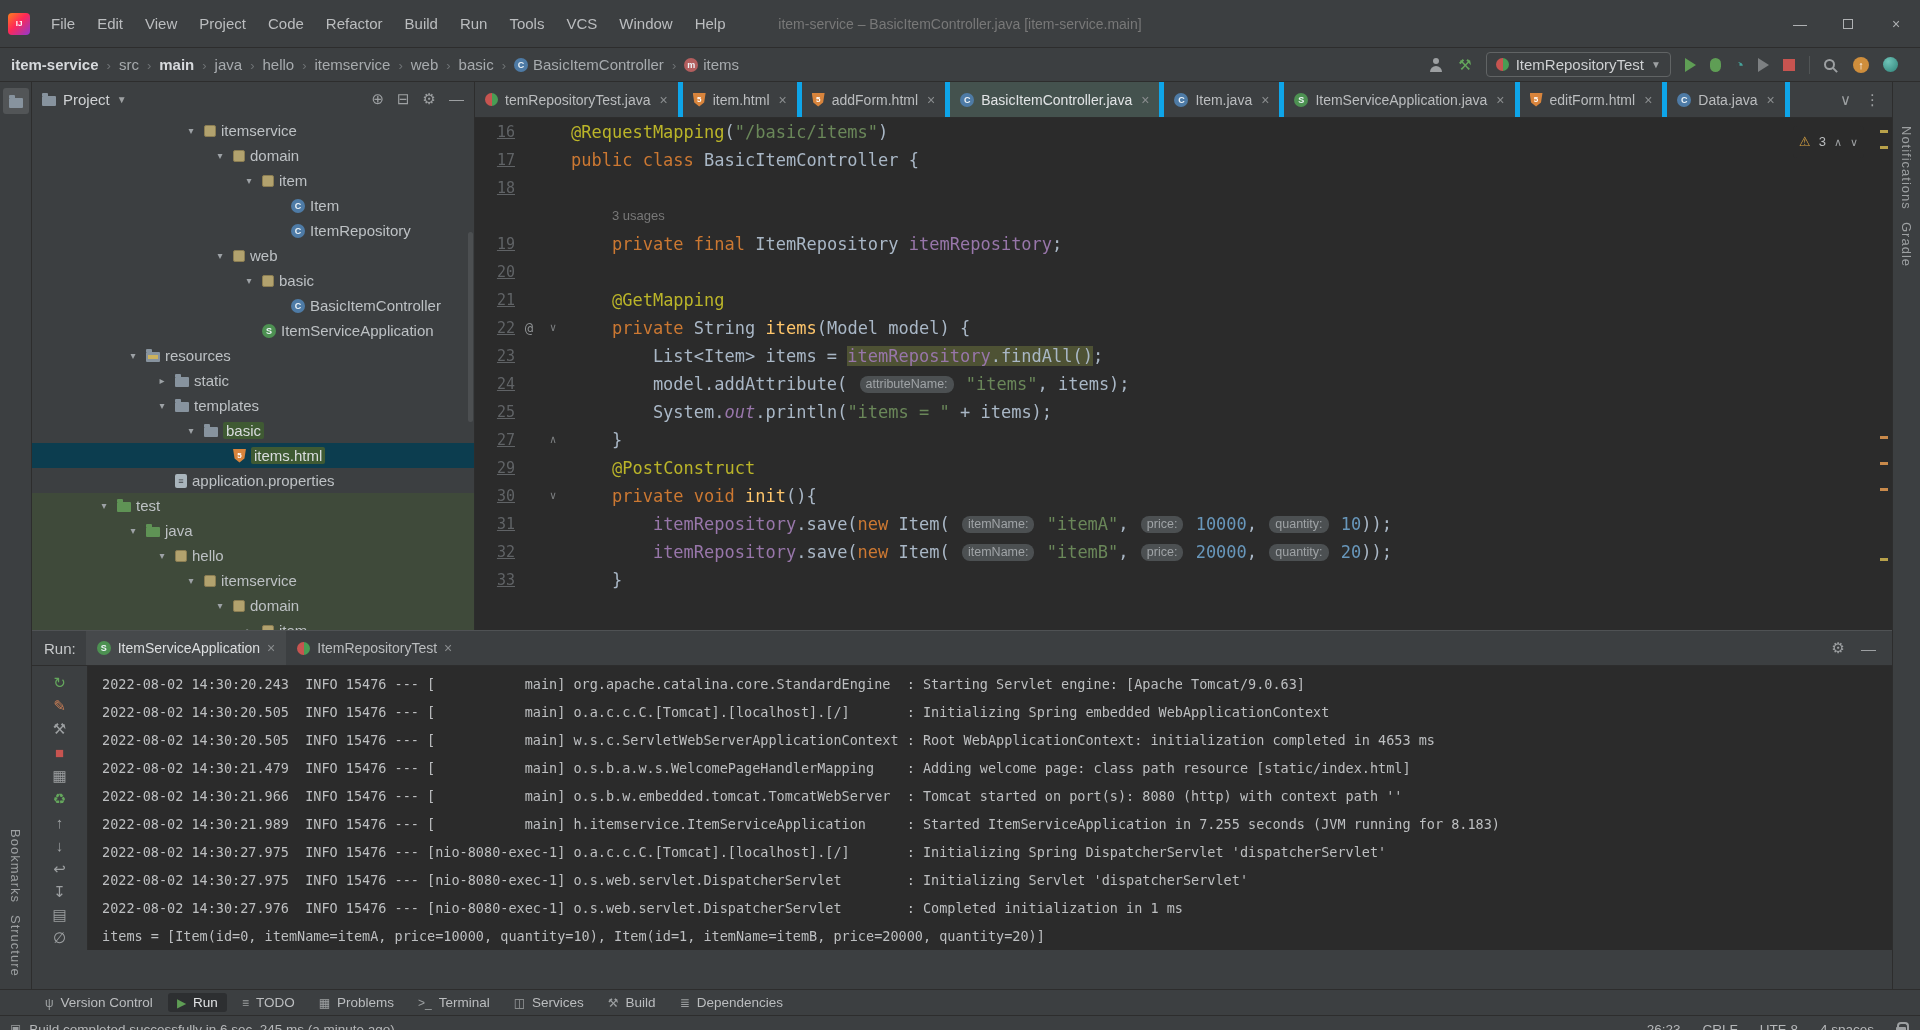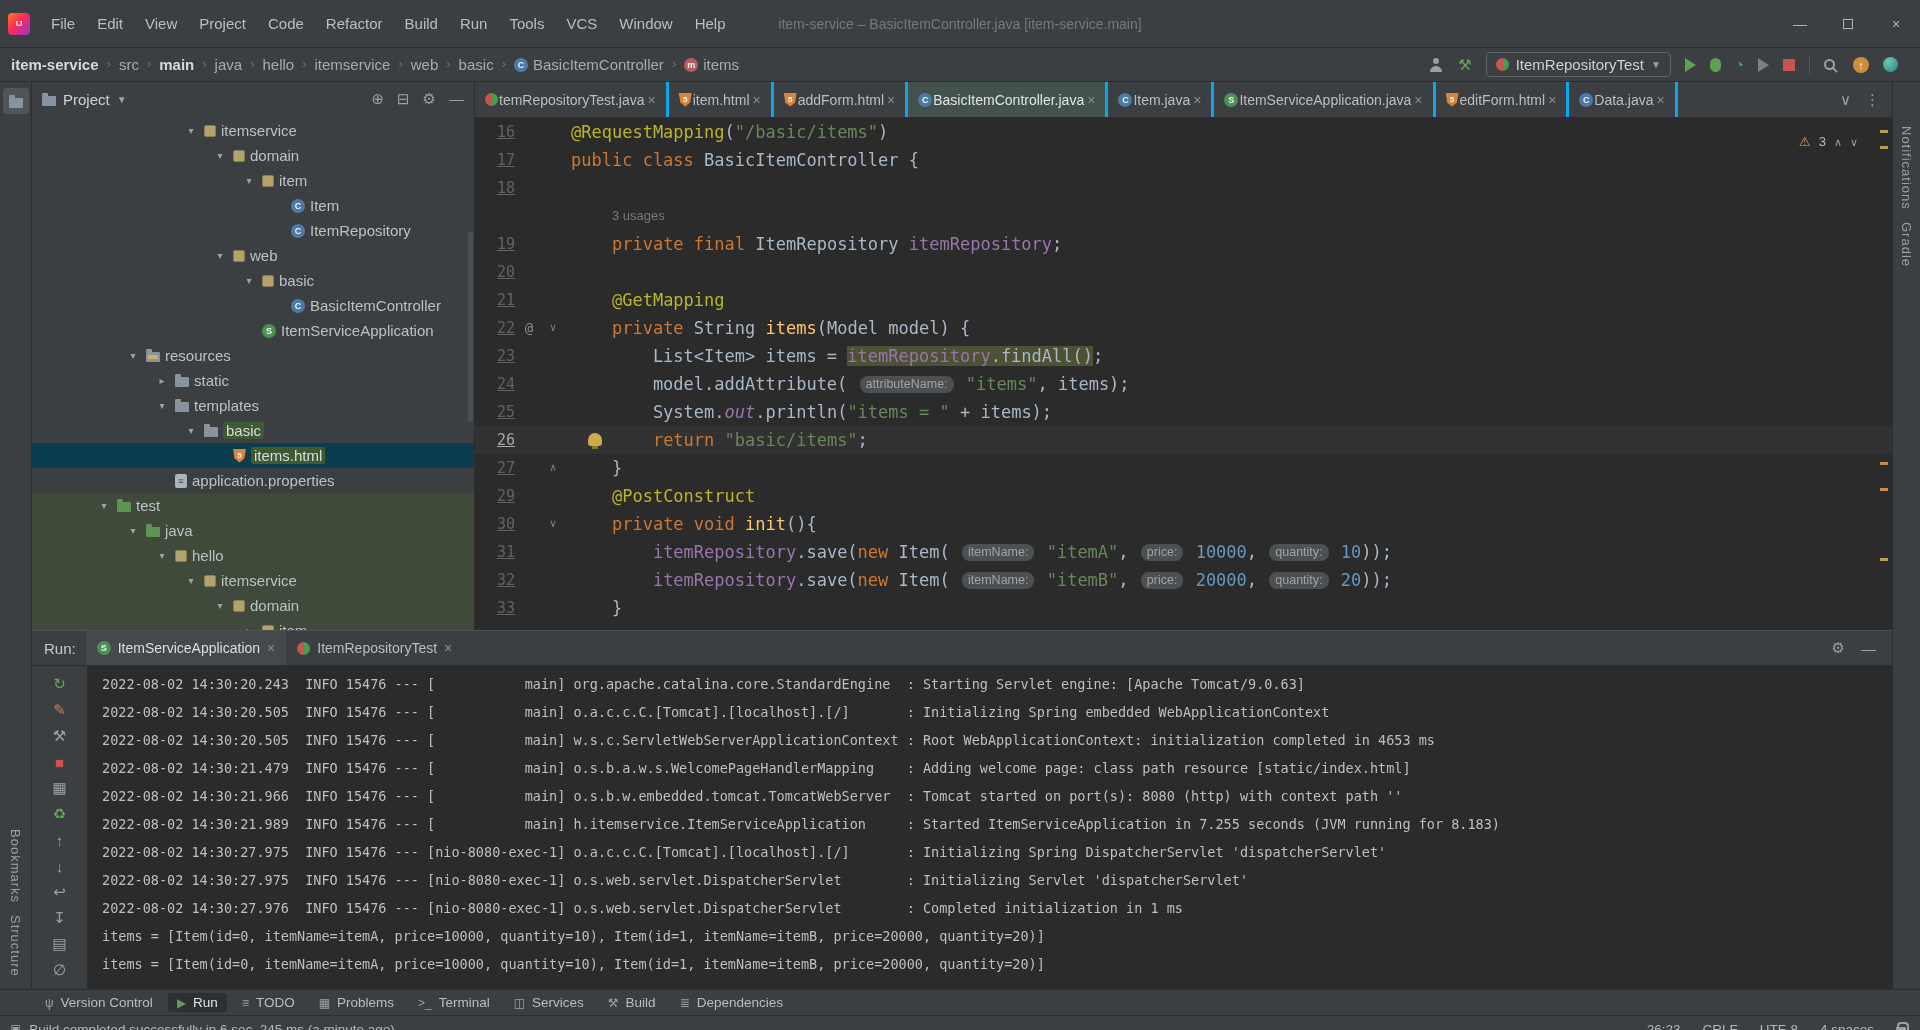--- a/index.html
+++ b/index.html
@@ -16,21 +16,21 @@
     background:linear-gradient(135deg,#fc801d 0%,#fe2857 45%,#9039d0 100%);
     display:flex;align-items:center;justify-content:center;color:#fff;font-weight:bold;font-size:8px;}
   .menu-item{padding:0 11px;line-height:36px;color:#bbbdbf;}
   .win-title{position:absolute;left:50%;transform:translateX(-50%);color:#787878;font-size:14px;white-space:nowrap;}
   .win-controls{margin-left:auto;display:flex;height:100%;}
   .win-btn{width:48px;display:flex;align-items:center;justify-content:center;color:#afb1b3;font-size:14px;}
   .win-max{width:10px;height:10px;border:1px solid #afb1b3;display:block;}
 
   
   .nav-bar{height:34px;display:flex;align-items:center;background:#3c3f41;border-bottom:1px solid #2d2d2d;padding:0 10px;}
-  .crumbs{display:flex;align-items:flex-start;white-space:nowrap;}
+  .crumbs{display:flex;align-items:flex-end;white-space:nowrap;}
   .crumb{color:#a7abae;padding:0 1px;display:flex;align-items:center;gap:5px;}
   .crumb.bold{color:#d6d9dc;font-weight:bold;}
   .crumb-sep{color:#6e7274;margin:0 7px;font-size:13px;}
   .nav-right{margin-left:auto;display:flex;align-items:center;gap:14px;padding-right:12px;}
   .combo{display:flex;align-items:center;gap:7px;border:1px solid #616465;border-radius:4px;height:25px;padding:0 9px;color:#cfd1d3;}
   .combo .caret{color:#9da0a2;font-size:10px;}
   .ghammer{color:#64a65c;font-size:15px;}
   .nav-sep{width:1px;height:18px;background:#515556;}
   .ic-pkg{width:12px;height:12px;background:#b2a26e;border:1px solid #8b7d52;border-radius:2px;flex:none;}
   .ic-folder{position:relative;width:14px;height:10px;background:#87939e;border-radius:1px;margin-top:3px;flex:none;}
@@ -81,21 +81,21 @@
   .trow .tw{width:16px;flex:none;text-align:center;color:#9da2a6;font-size:10px;}
   .trow .tl{color:#bdc1c4;}
   .trow.sel{background:#0c3d4f;}
   .trow.green{background:#3f4a3a;}
   .tl.hl{background:#3f5a33;border-radius:2px;padding:0 3px;color:#d9dcde;}
   .pp-scroll{position:absolute;right:1px;top:150px;width:5px;height:190px;background:#5a5d5e;border-radius:3px;opacity:.55;}
 
   
   .editor{flex:1;display:flex;flex-direction:column;min-width:0;background:#2b2b2b;}
   .tabbar{height:36px;background:#3c3f41;border-bottom:1px solid #2d2d2d;display:flex;align-items:stretch;overflow:hidden;}
-  .tab{display:flex;align-items:center;gap:1px;padding:0 10px;border-right:3px solid #0ea5e9;color:#bbbdbf;white-space:nowrap;font-size:14px;}
+  .tab{display:flex;align-items:center;gap:7px;padding:0 10px;border-right:5px solid #0ea5e9;color:#bbbdbf;white-space:nowrap;font-size:14px;}
   .tab .x{color:#8b8e90;font-size:14px;margin-left:2px;}
   .tab.active{background:#44524e;color:#e2e4e6;}
   .tabbar-end{margin-left:auto;display:flex;align-items:center;gap:14px;padding:0 12px;color:#9da0a2;}
   .code-wrap{position:relative;flex:1;overflow:hidden;font-size:17px;line-height:28px;}
   .code-line{display:flex;height:28px;white-space:pre;position:relative;font-family:"DejaVu Sans Mono",monospace;}
   .code-line.caret{background:#323232;}
   .gut{width:96px;flex:none;display:flex;color:#606366;font-size:15px;}
   .gut .ln{width:40px;text-align:right;text-decoration:underline;}
   .gut .ga{width:28px;text-align:center;color:#8c8f91;font-size:14px;}
   .gut .gf{width:20px;text-align:center;color:#7c7f81;font-size:11px;}
@@ -107,21 +107,21 @@
     font-family:"Liberation Sans",sans-serif;font-size:12.5px;line-height:17px;position:relative;top:-2px;margin:0 2px;text-align:right;}
   .lens{color:#787878;font-size:13px;font-family:"Liberation Sans",sans-serif;padding-left:41px;align-self:center;}
   .bulb{position:absolute;left:113px;top:7px;width:14px;height:13px;background:#cdab4a;border-radius:7px 7px 3px 3px;}
   .bulb::after{content:"";position:absolute;left:4px;bottom:-3px;width:6px;height:3px;background:#8c7430;}
   .inspections{position:absolute;top:8px;right:28px;display:flex;align-items:center;gap:8px;color:#bbbdbf;font-size:13px;background:#2b2b2b;padding:2px 6px;border-radius:4px;}
   .inspections .warn{color:#d9a343;font-size:13px;}
   .inspections .chev{color:#9da0a2;font-size:11px;}
   .stripe-mark{position:absolute;right:4px;width:8px;height:3px;background:#b8a14a;}
 
   
-  .run-panel{height:359px;display:flex;flex-direction:column;background:#3c3f41;border-top:1px solid #4f5254;}
+  .run-panel{height:320px;display:flex;flex-direction:column;background:#3c3f41;border-top:1px solid #4f5254;}
   .run-header{height:34px;display:flex;align-items:stretch;gap:2px;padding-left:12px;}
   .run-label{align-self:center;color:#c7c9cb;margin-right:8px;}
   .run-tab{display:flex;align-items:center;gap:7px;padding:0 11px;color:#bbbdbf;font-size:14px;}
   .run-tab.active{background:#46494b;color:#dddfe1;}
   .run-tab .x{color:#8b8e90;}
   .run-header-icons{margin-left:auto;display:flex;align-items:center;gap:16px;padding-right:16px;color:#9da0a2;font-size:15px;}
   .run-body{flex:1;display:flex;background:#2b2b2b;border-top:1px solid #2d2d2d;min-height:0;}
   .run-toolbar{width:56px;flex:none;background:#3c3f41;border-right:1px solid #2d2d2d;display:flex;flex-direction:column;align-items:center;padding-top:5px;}
   .rt-icon{height:26px;display:flex;align-items:center;justify-content:center;font-size:15px;width:100%;}
   .console{flex:1;padding:4px 0 0 14px;font-family:"DejaVu Sans Mono",monospace;font-size:13.5px;line-height:28px;color:#bdbfc1;white-space:pre;overflow:hidden;}
@@ -436,21 +436,20 @@
             <div class="code-line"><div class="gut"><span class="ln">17</span><span class="ga"></span><span class="gf"></span></div><span class=""><span class="tk-k">public class </span><span class="tk-d">BasicItemController {</span></span></div>
             <div class="code-line"><div class="gut"><span class="ln">18</span><span class="ga"></span><span class="gf"></span></div><span class=""></span></div>
             <div class="code-line"><div class="gut"><span class="ln"></span><span class="ga"></span><span class="gf"></span></div><span class="lens">3 usages</span></div>
             <div class="code-line"><div class="gut"><span class="ln">19</span><span class="ga"></span><span class="gf"></span></div><span class=""><span class="tk-d">    </span><span class="tk-k">private final </span><span class="tk-d">ItemRepository </span><span class="tk-f">itemRepository</span><span class="tk-d">;</span></span></div>
             <div class="code-line"><div class="gut"><span class="ln">20</span><span class="ga"></span><span class="gf"></span></div><span class=""></span></div>
             <div class="code-line"><div class="gut"><span class="ln">21</span><span class="ga"></span><span class="gf"></span></div><span class=""><span class="tk-d">    </span><span class="tk-a">@GetMapping</span></span></div>
             <div class="code-line"><div class="gut"><span class="ln">22</span><span class="ga">@</span><span class="gf">∨</span></div><span class=""><span class="tk-d">    </span><span class="tk-k">private </span><span class="tk-d">String </span><span class="tk-m">items</span><span class="tk-d">(Model model) {</span></span></div>
             <div class="code-line"><div class="gut"><span class="ln">23</span><span class="ga"></span><span class="gf"></span></div><span class=""><span class="tk-d">        List&lt;Item&gt; items = </span><span class="tk-f tk-h">itemRepository</span><span class="tk-d tk-h">.findAll</span><span class="tk-d tk-h">()</span><span class="tk-d">;</span></span></div>
             <div class="code-line"><div class="gut"><span class="ln">24</span><span class="ga"></span><span class="gf"></span></div><span class=""><span class="tk-d">        model.addAttribute( </span><span class="pill">attributeName:</span><span class="tk-d"> </span><span class="tk-s">"items"</span><span class="tk-d">, items);</span></span></div>
             <div class="code-line"><div class="gut"><span class="ln">25</span><span class="ga"></span><span class="gf"></span></div><span class=""><span class="tk-d">        System.</span><span class="tk-fi">out</span><span class="tk-d">.println(</span><span class="tk-s">"items = "</span><span class="tk-d"> + items);</span></span></div>
-            <div class="code-line caret"><div class="gut"><span class="ln">26</span><span class="ga"></span><span class="gf"></span></div><span class=""><span class="tk-d">        </span><span class="tk-k">return </span><span class="tk-s">"basic/items"</span><span class="tk-d">;</span></span><span class="bulb"></span></div>
             <div class="code-line"><div class="gut"><span class="ln">27</span><span class="ga"></span><span class="gf">∧</span></div><span class=""><span class="tk-d">    }</span></span></div>
             <div class="code-line"><div class="gut"><span class="ln">29</span><span class="ga"></span><span class="gf"></span></div><span class=""><span class="tk-d">    </span><span class="tk-a">@PostConstruct</span></span></div>
             <div class="code-line"><div class="gut"><span class="ln">30</span><span class="ga"></span><span class="gf">∨</span></div><span class=""><span class="tk-d">    </span><span class="tk-k">private void </span><span class="tk-m">init</span><span class="tk-d">(){</span></span></div>
             <div class="code-line"><div class="gut"><span class="ln">31</span><span class="ga"></span><span class="gf"></span></div><span class=""><span class="tk-d">        </span><span class="tk-f">itemRepository</span><span class="tk-d">.save(</span><span class="tk-k">new </span><span class="tk-d">Item( </span><span class="pill">itemName:</span><span class="tk-d"> </span><span class="tk-s">"itemA"</span><span class="tk-d">, </span><span class="pill">price:</span><span class="tk-d"> </span><span class="tk-n">10000</span><span class="tk-d">, </span><span class="pill">quantity:</span><span class="tk-d"> </span><span class="tk-n">10</span><span class="tk-d">));</span></span></div>
             <div class="code-line"><div class="gut"><span class="ln">32</span><span class="ga"></span><span class="gf"></span></div><span class=""><span class="tk-d">        </span><span class="tk-f">itemRepository</span><span class="tk-d">.save(</span><span class="tk-k">new </span><span class="tk-d">Item( </span><span class="pill">itemName:</span><span class="tk-d"> </span><span class="tk-s">"itemB"</span><span class="tk-d">, </span><span class="pill">price:</span><span class="tk-d"> </span><span class="tk-n">20000</span><span class="tk-d">, </span><span class="pill">quantity:</span><span class="tk-d"> </span><span class="tk-n">20</span><span class="tk-d">));</span></span></div>
             <div class="code-line"><div class="gut"><span class="ln">33</span><span class="ga"></span><span class="gf"></span></div><span class=""><span class="tk-d">    }</span></span></div>
           </div>
       </div>
     </div>
 

